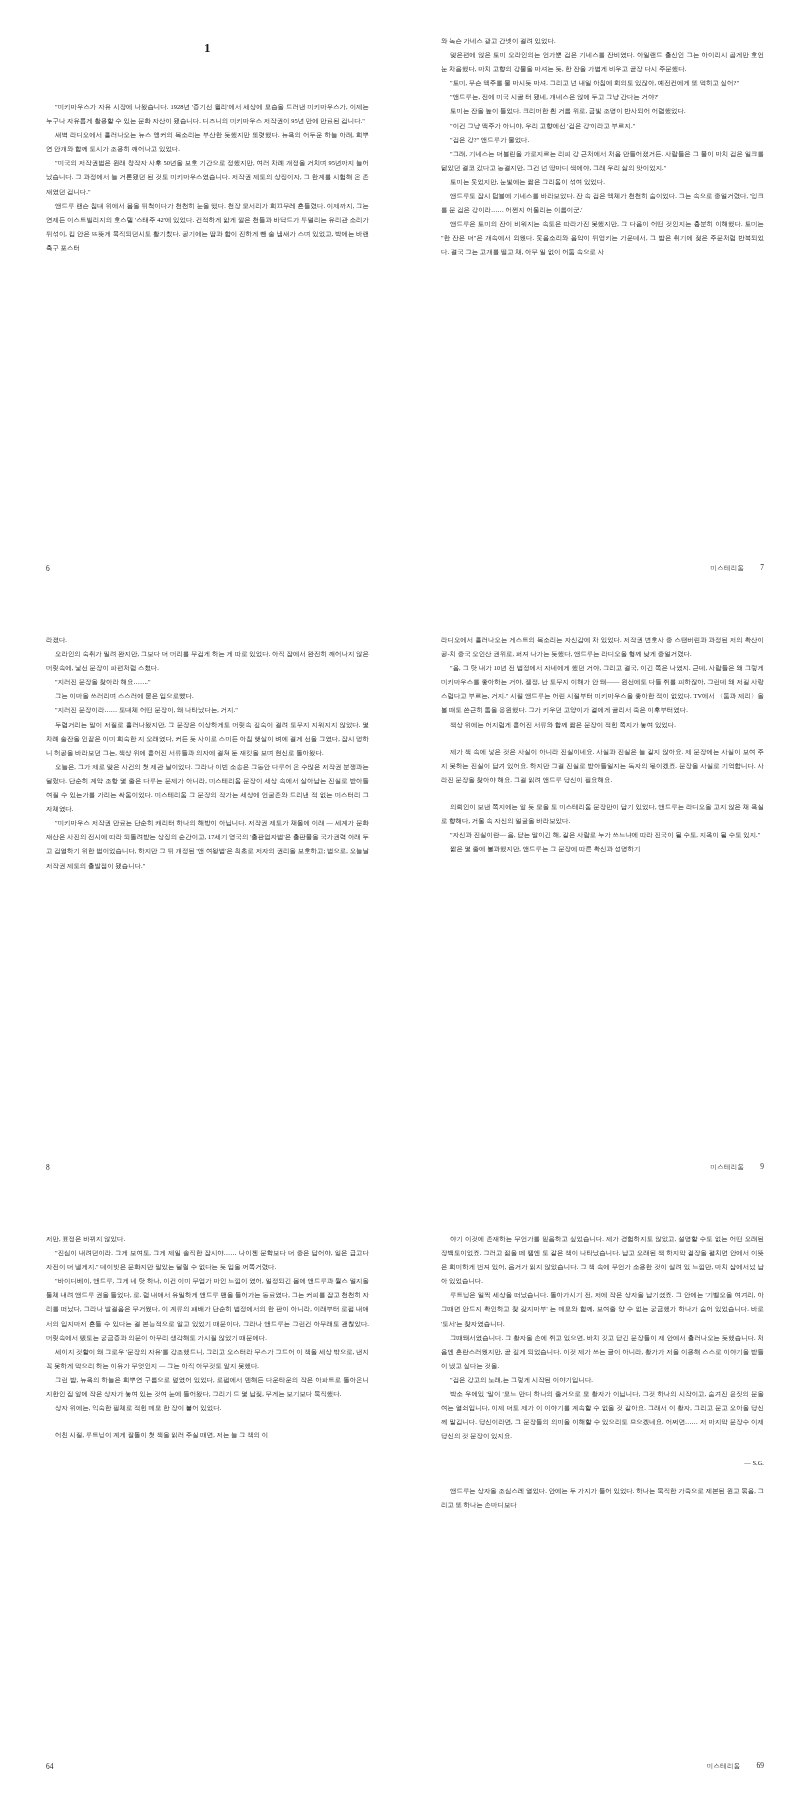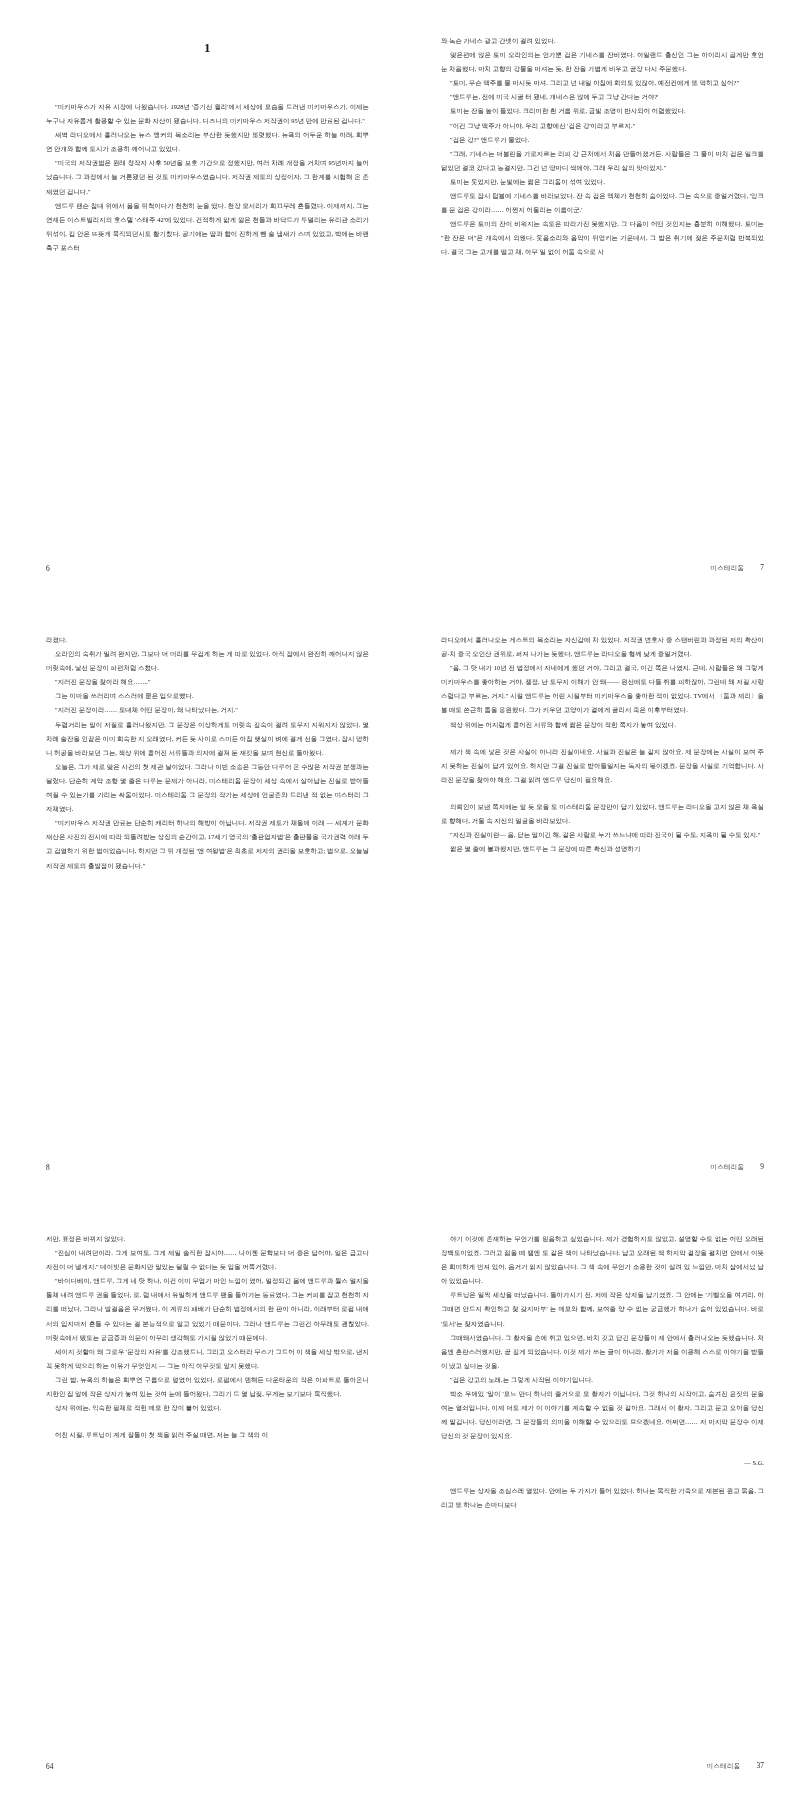--- a/index.html
+++ b/index.html
@@ -188,18 +188,18 @@
         <p class="letter noindent">야기 이것에 존재하는 무언가를 믿음하고 싶었습니다. 제가 경험하지도 않았고, 설명할 수도 없는 어떤 오래된 장백도이었죠. 그러고 젊을 떼 뗌엔 도 같은 책이 나타났습니다. 남고 오래된 책 하지막 겉장을 펼치면 안에서 이뜻은 희미하게 번져 있어, 읍거가 읽지 않았습니다. 그 책 속에 무언가 소용한 것이 살려 있 느낌만, 마치 삼에서넜 남아 있었습니다.</p>
         <p class="letter">루트닝은 일찍 세상을 떠났습니다. 돌아가시기 전, 저에 작은 상자을 남기셨죠. 그 안에는 '기벨오을 여겨리, 아 그때면 안드지 확인하고 찾 갖지마부' 는 메모와 함께, 보여줄 양 수 없는 궁금했가 하나가 숨어 있었습니다. 바로 '도서'는 찾자였습니다.</p>
         <p class="letter">그때돼서였습니다. 그 황자을 손에 쥐고 있으면, 바치 깃고 닫긴 문장들이 제 안에서 출러나오는 듯했습니다. 처음엔 혼란스러웠지만, 곧 깊게 되었습니다. 이것 제가 쓰는 글이 아니라, 황가가 저을 이용해 스스로 이야기을 받들이 냈고 싶다는 것을.</p>
         <p class="letter">"검은 강고의 노래,는 그렇게 시작된 이야기입니다.</p>
         <p class="letter">박소 우에있 '말이 '모느 만디 하나의 줄거으로 모 황자가 이닙니다, 그것 하나의 시작이고, 숨겨진 윤짓의 문을 여는 열쇠입니다, 이제 더도 제가 이 이야기를 계속할 수 없을 것 같아요. 그래서 이 황자, 그리고 문고 오아을 당신께 맡깁니다. 당신이라면, 그 문장들의 의미을 이해할 수 있으리도 므으겠네요. 어쩌면…… 저 마지막 문장수 이제 당신의 것 문장이 있지요.</p>
         <p class="sign">— S.G.</p>
         <p class="gap">앤드루는 상자을 조심스레 열었다. 안에는 두 가지가 들어 있었다. 하나는 묵직한 가죽으로 제본된 원고 묶음, 그리고 또 하나는 손마디보다</p>
       </div>
       <div class="footer">
         <span class="rtitle">미스테리움</span>
-        <span class="pno">37</span>
+        <span class="pno">69</span>
       </div>
     </div>
   </div>
 
 </div>
 
 </body></html>

